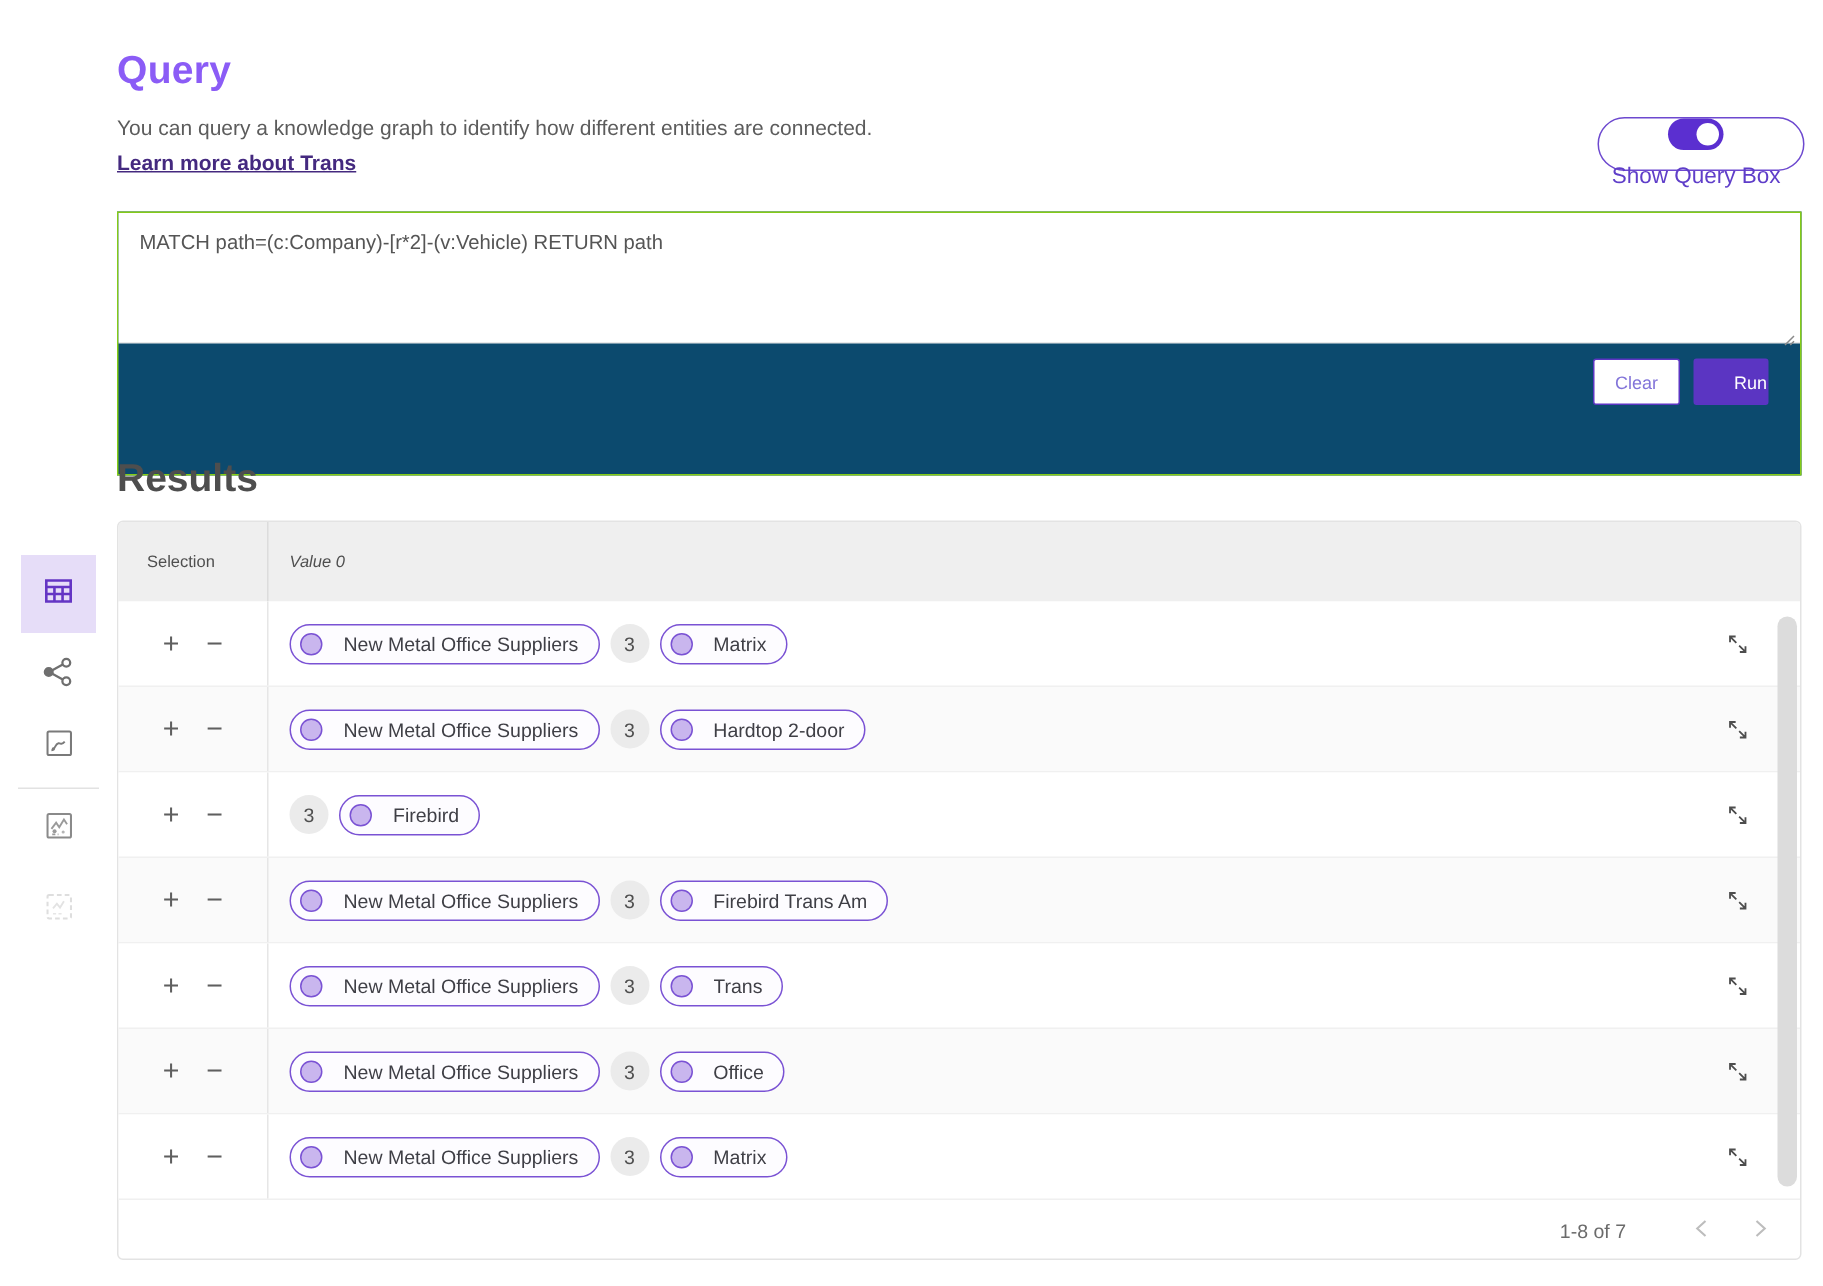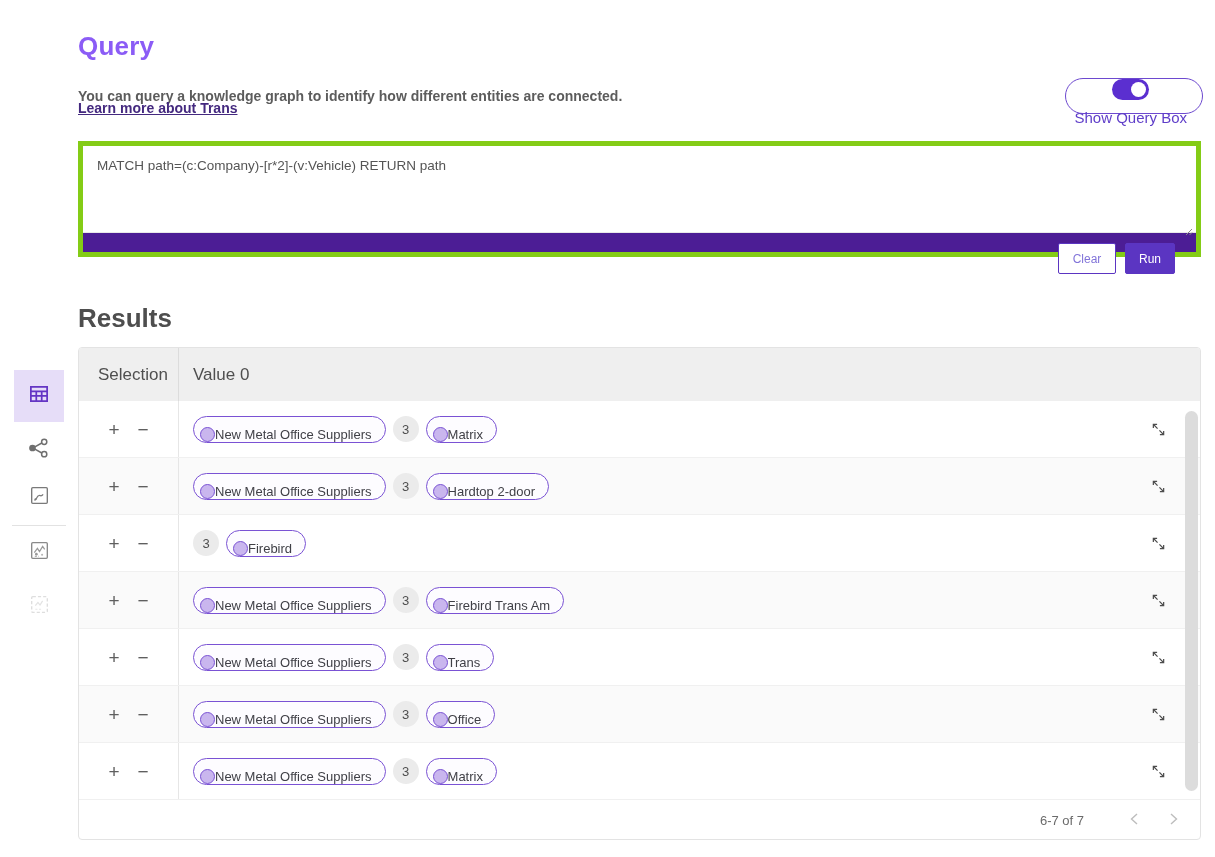--- a/index.html
+++ b/index.html
@@ -2,66 +2,66 @@
 <html><head>
 <meta charset="utf-8">
 <style>
   * { margin:0; padding:0; box-sizing:border-box; }
   html,body { width:1215px; height:857px; background:#fff;
     font-family:"Liberation Sans", sans-serif; }
   .page { position:relative; width:1215px; height:857px; overflow:hidden; }
 
   
   .page-title { position:absolute; top:31px; left:78px; font-size:26px; font-weight:bold; color:#8b5cf6; letter-spacing:.2px; }
-  .page-desc  { position:absolute; top:88px; left:78px; font-size:14px; color:#5c5c5c;font-weight:bold; }
+  .page-desc  { position:absolute; top:77px; left:78px; font-size:14px; color:#5c5c5c; }
   .learn-link { position:absolute; top:100px; left:78px; font-size:14px; font-weight:bold; color:#44297f; text-decoration:underline; cursor:pointer; }
 
   .toggle-pill { position:absolute; top:78px; right:12px; height:36px; display:flex; align-items:center; gap:9px;
     padding:0 15px 0 8px; border:1px solid #6d49cf; border-radius:20px; background:#fff; cursor:pointer;flex-direction:column; }
   .toggle-label { font-size:15px; color:#5f3ec9; }
   .switch { position:relative; width:37px; height:21px; border-radius:11px; background:#5b2fd0; flex:none; }
   .switch .knob { position:absolute; top:3px; right:3px; width:15px; height:15px; border-radius:50%; background:#fff; }
 
   
-  .query-box { position:absolute; top:141px; left:78px; right:14px; height:116px; border:5px solid #84cc16; background:#4c1d95; }
+  .query-box { position:absolute; top:141px; left:78px; right:14px; height:176px; border:1px solid #84cc16; background:#0c4a6e; }
   .query-input { display:block; width:100%; height:86px; border:none; outline:none; resize:none;
     font-family:"Liberation Sans", sans-serif; font-size:13.5px; color:#555; padding:12px 14px; background:#fff; }
   .resize-handle { position:absolute; right:3px; top:76px; }
   .query-sep { border-top:1px solid #e9e9e9; }
   .query-footer { height:51px; display:flex; justify-content:flex-end; align-items:center; gap:9px; padding-right:21px; }
   .btn { height:31px; font-size:12px; border-radius:2px; cursor:pointer; font-family:"Liberation Sans", sans-serif; }
   .btn-clear { width:58px; background:#fff; border:1px solid #5b35c2; color:#8274d9; }
-  .btn-run   { width:50px; background:#5b35c2; border:1px solid #5b35c2; color:#fff; }
+  .btn-run   { width:50px; background:#5b35c2; border:1px solid #5b35c2; color:#fff;text-align:right; }
 
   
   .results-title { position:absolute; top:303px; left:78px; font-size:26px; font-weight:bold; color:#4e4e4e; }
 
   
   .view-sidebar { position:absolute; left:12px; top:370px; width:54px; display:flex; flex-direction:column; align-items:center; }
   .side-tile { width:50px; height:52px; display:flex; align-items:center; justify-content:center; cursor:pointer; }
   .side-tile.selected { background:#e6ddf8; }
   .side-icon { display:flex; align-items:center; justify-content:center; cursor:pointer; background:none; border:none; }
   .mt13{margin-top:13px;} .mt19{margin-top:19px;} .mt12{margin-top:12px;} .mt26{margin-top:26px;}
   .side-divider { width:54px; height:1px; background:#e2e2e2; margin-top:14px; }
 
   
   .results-table { position:absolute; top:347px; left:78px; right:14px; height:493px;
     border:1px solid #e3e3e3; border-radius:4px; background:#fff; }
   .t-header { height:53px; background:#efefef; display:flex; align-items:center;
-    border-radius:3px 3px 0 0; font-size:17px; color:#4f4f4f; }
+    border-radius:3px 3px 0 0; font-size:11px; color:#4f4f4f; }
   .col-sel { width:100px; padding-left:19px; height:100%; display:flex; align-items:center; border-right:1px solid #dcdcdc; flex:none; }
-  .col-val { flex:1; padding-left:14px; }
+  .col-val { flex:1; padding-left:14px;font-style:italic; }
 
   .t-row { position:relative; height:57px; display:flex; align-items:stretch; border-bottom:1px solid #f0f0f0; background:#fff; }
   .t-row.alt { background:#fafafa; }
   .cell-sel { width:100px; flex:none; display:flex; align-items:center; justify-content:center; gap:7px; border-right:1px solid #e6e6e6; }
   .ctl-btn { background:none; border:none; font-size:19px; color:#5f5f5f; cursor:pointer; width:22px; line-height:1; padding:0; }
   .cell-val { flex:1; display:flex; align-items:center; gap:7px; padding-left:14px; min-width:0; }
 
-  .pill { display:inline-flex; align-items:flex-end; gap:0; height:27px; padding:0 13px 0 6px;
+  .pill { display:inline-flex; align-items:center; gap:14px; height:27px; padding:0 13px 0 6px;
     border:1.5px solid #7a52d4; border-radius:14px; background:#fdfcff; max-width:215px; cursor:pointer; flex:none; }
   .pill-dot { width:15px; height:15px; border-radius:50%; background:#c9b6ee; border:1.5px solid #7a52d4; flex:none; }
   .pill-lbl { font-size:13px; color:#3f3f46; white-space:nowrap; overflow:hidden; text-overflow:ellipsis; }
   .hops { width:26px; height:26px; border-radius:50%; background:#ebebeb; display:inline-flex; align-items:center;
     justify-content:center; font-size:13px; color:#4f4f4f; flex:none; }
 
   .expand-btn { margin-left:auto; margin-right:32px; align-self:center; background:none; border:none; cursor:pointer;
     width:20px; height:20px; display:flex; align-items:center; justify-content:center; flex:none; }
 
   .scrollbar { position:absolute; right:2px; top:55px; bottom:43px; width:13px; }
@@ -314,21 +314,21 @@
           </span>
         <button class="expand-btn">
             <svg width="15" height="15" viewBox="0 0 16 16" fill="none" stroke="#4d4d4d" stroke-width="1.3">
               <path d="M2.5 6.5v-4h4 M2.7 2.7 7 7 M13.5 9.5v4h-4 M13.3 13.3 9 9"></path>
             </svg>
           </button>
       </div>
     </div>
 
     <div class="t-footer">
-      <span class="pag-label">6-7 of 7</span>
+      <span class="pag-label">1-8 of 7</span>
       <button class="pag-btn">
         <span><svg width="8" height="12" viewBox="0 0 8 12">
               <polyline points="7,1 1.5,6 7,11" stroke="#bdbdbd" fill="none" stroke-width="1.4"></polyline>
             </svg></span>
       </button>
       <span class="pag-gap"></span>
       <button class="pag-btn">
         <span><svg width="8" height="12" viewBox="0 0 8 12">
               <polyline points="1,1 6.5,6 1,11" stroke="#bdbdbd" fill="none" stroke-width="1.4"></polyline>
             </svg></span>

